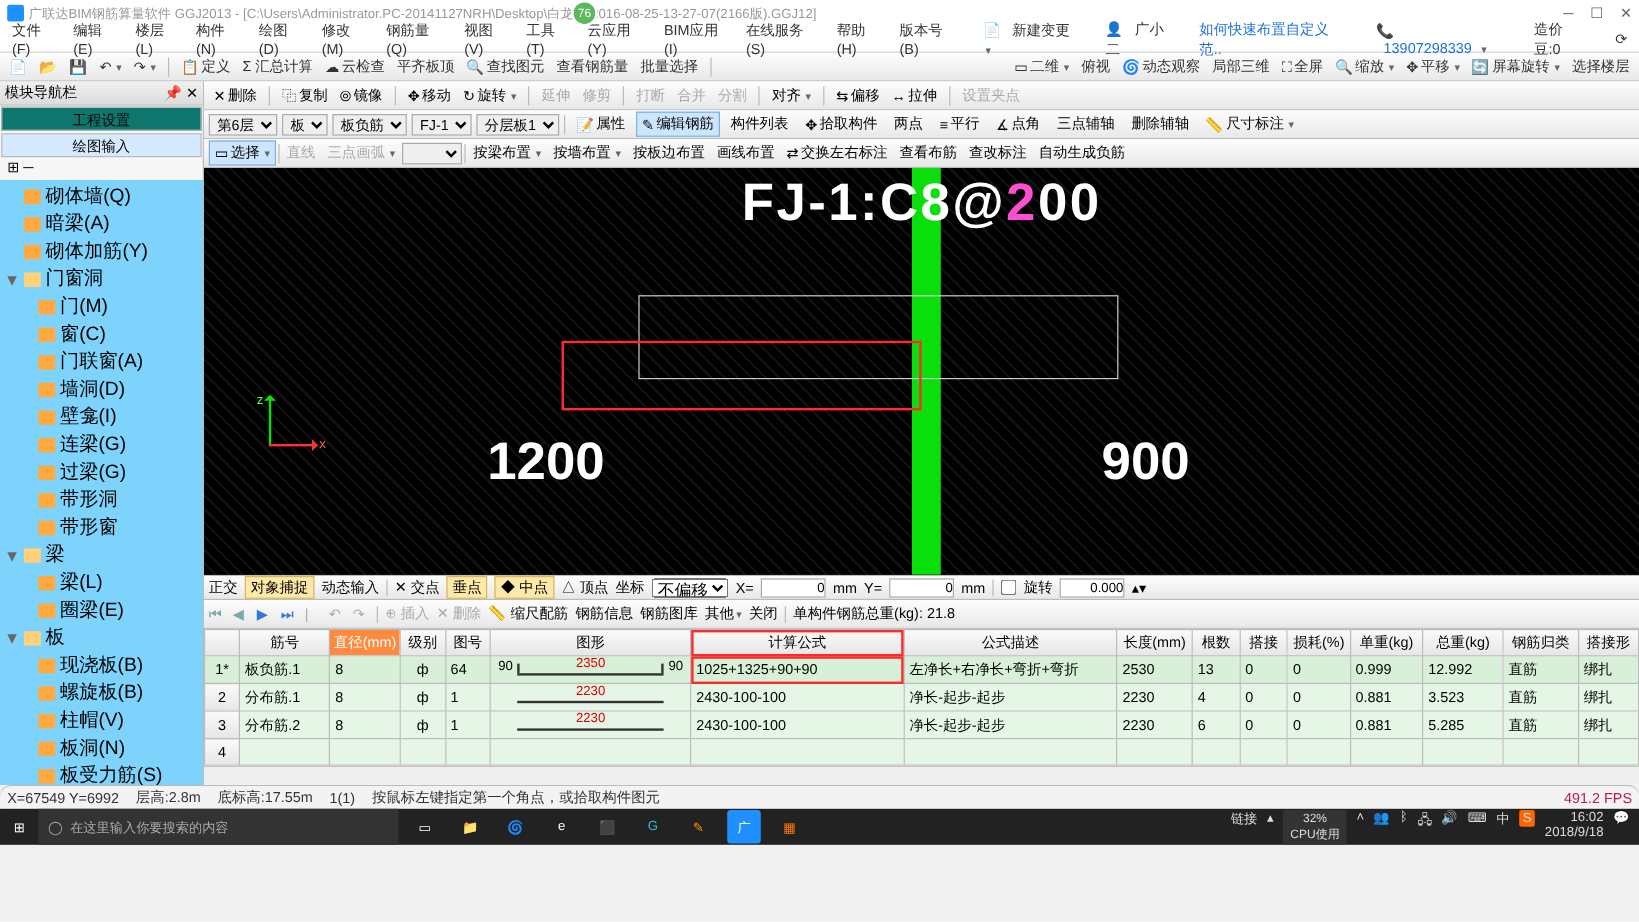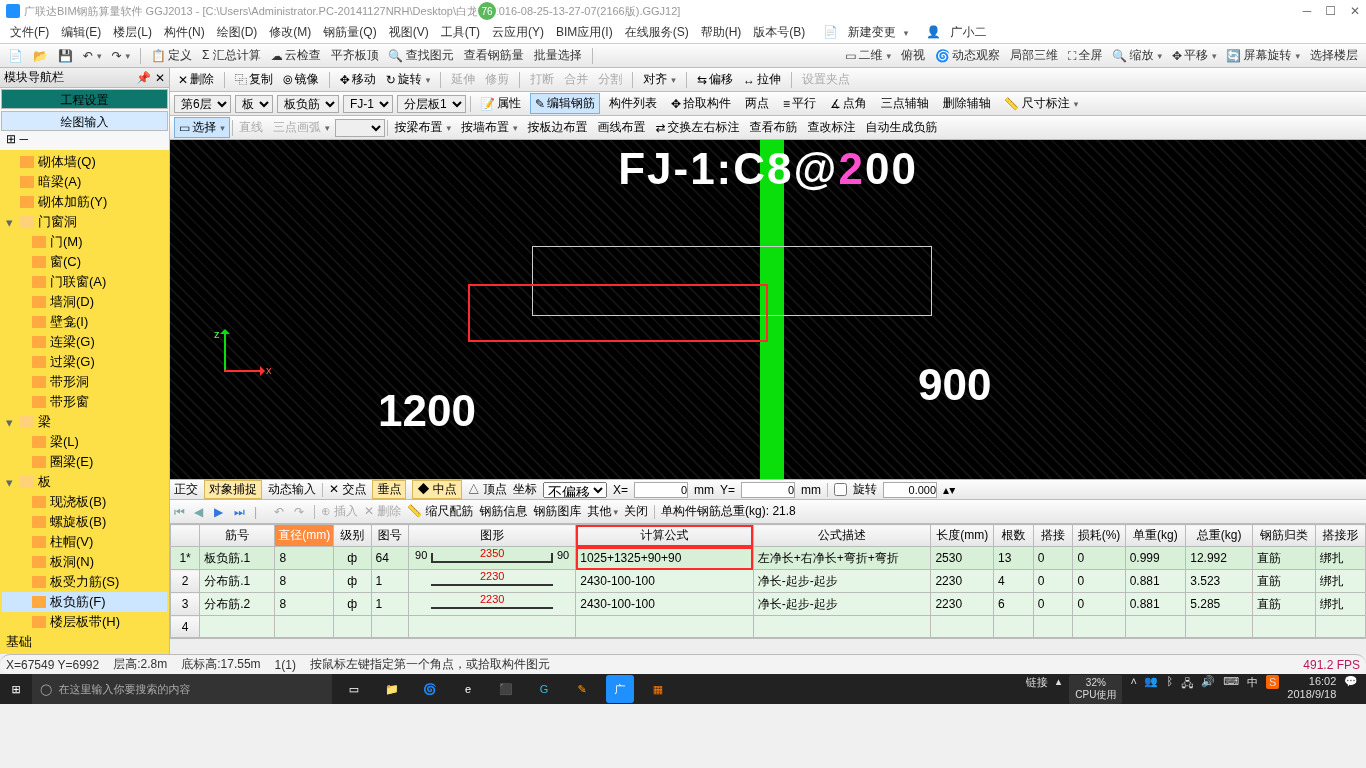--- a/index.html
+++ b/index.html
@@ -20,21 +20,21 @@
 .toolbar-row { height: 24px; background: linear-gradient(#fdfdfd,#e8e8e8); border-bottom: 1px solid #bbb; display: flex; align-items: center; padding: 0 4px; font-size: 12px; gap: 2px; }
 .toolbar-row .sep { width: 1px; height: 16px; background: #bbb; margin: 0 4px; }
 .toolbar-row .tb { padding: 1px 4px; display: inline-flex; align-items: center; gap: 2px; cursor: pointer; color: #333; white-space: nowrap; }
 
 
 .left-panel { width: 170px; background: #f7f7f7; border-right: 1px solid #bbb; display: flex; flex-direction: column; }
 .lp-header { background: linear-gradient(#f0f0f0,#dcdcdc); height: 20px; display: flex; align-items: center; padding: 0 4px; font-size: 12px; border-bottom: 1px solid #bbb; }
 .lp-header .pin { margin-left: auto; }
 .lp-tab { height: 20px; background: #0f766e; border: 1px solid #bbb; margin: 1px; text-align: center; line-height: 20px; cursor: pointer; }
 .lp-mini { height: 18px; padding-left: 6px; }
-.tree { flex: 1; overflow: auto; background: #fde047; font-size: 13px; padding: 2px; }
+.tree { flex: 1; overflow: auto; background: #7dd3fc; font-size: 16px; padding: 2px; }
 .tree-item { padding: 1px 0 1px 14px; display: flex; align-items: center; gap: 4px; cursor: pointer; }
 .tree-item .caret { width: 10px; color: #666; }
 .tree-item .ticon { width: 14px; height: 12px; background: #ffa940; }
 .tree-item.folder .ticon { background: #ffd27a; }
 .tree-item.selected { background: #cde6ff; }
 .lp-bottom { }
 .lp-bottom .lp-btn { height: 22px; background: linear-gradient(#f6f6f6,#e2e2e2); border-top: 1px solid #bbb; text-align: center; line-height: 22px; cursor: pointer; }
 
 .center { flex: 1; display: flex; flex-direction: column; background: #fff; }
 .ctoolbar { height: 24px; background: linear-gradient(#fdfdfd,#e8e8e8); border-bottom: 1px solid #bbb; display: flex; align-items: center; padding: 0 4px; font-size: 12px; gap: 2px; }
@@ -49,21 +49,21 @@
 .actionbar { height: 24px; background: linear-gradient(#fdfdfd,#e8e8e8); border-bottom: 1px solid #bbb; display: flex; align-items: center; padding: 0 4px; gap: 2px; }
 .actionbar .tb { padding: 1px 4px; display: inline-flex; align-items: center; gap: 2px; cursor: pointer; white-space: nowrap; }
 .actionbar .tb.sel { background: #cde6ff; border: 1px solid #7ab1e0; }
 
 .hatch { position: absolute; inset: 0; background: repeating-linear-gradient(45deg, #000 0, #000 6px, #111 6px, #111 8px); }
 .fj-text { position: absolute; top: 4px; left: 50%; transform: translateX(-50%); color: #fff; font: 700 44px Arial; letter-spacing: 2px; }
 .fj-text .pink { color: #ff4fd0; }
 .greenbar { position: absolute; top: 0; bottom: 0; left: 590px; width: 24px; background: #0bdf0b; }
 .redbox { position: absolute; border: 2px solid #ff2a2a; }
 .whitebox { position: absolute; border: 1px solid #ccc; }
-.num1200 { position: absolute; left: 208px; top: 220px; color: #fff; font: 700 44px Arial; margin-top: 26px; }
+.num1200 { position: absolute; left: 236px; top: 220px; color: #fff; font: 700 44px Arial; }
 .num900 { position: absolute; left: 748px; top: 220px; color: #fff; font: 700 44px Arial; }
 .axisL { position: absolute; left: 54px; top: 190px; }
 .axX { width: 40px; height: 2px; background: #ff3030; position: absolute; top: 40px; left: 0; }
 .axX::after { content: ""; position: absolute; right: -6px; top: -4px; border: 5px solid transparent; border-left-color: #ff3030; }
 .axY { width: 2px; height: 40px; background: #0bdf0b; position: absolute; left: 0; top: 0; }
 .axY::after { content: ""; position: absolute; top: -6px; left: -4px; border: 5px solid transparent; border-bottom-color: #0bdf0b; }
 .axlbl { position: absolute; color: #ff6060; font-size: 11px; }
 
 .statbar { height: 20px; background: linear-gradient(#fdfdfd,#e8e8e8); border-top: 1px solid #bbb; display: flex; align-items: center; padding: 0 4px; gap: 6px; font-size: 12px; }
 .statbar .snap { background: #ffe9a8; border: 1px solid #d8b65a; padding: 0 4px; }
@@ -132,20 +132,26 @@
   <span>钢筋量(Q)</span>
   <span>视图(V)</span>
   <span>工具(T)</span>
   <span>云应用(Y)</span>
   <span>BIM应用(I)</span>
   <span>在线服务(S)</span>
   <span>帮助(H)</span>
   <span>版本号(B)</span>
   <span class="drop" style="margin-left:6px;color:#333">📄 <span>新建变更</span></span>
   <span style="margin-left:6px">👤 <span>广小二</span></span>
+  <div class="right">
+    <span class="link">如何快速布置自定义范..</span>
+    <span class="phone drop">📞 <span>13907298339</span></span>
+    <span>造价豆:0</span>
+    <span>⟳</span>
+  </div>
 </div>
 
 <div class="toolbar-row">
   <span class="tb">📄</span>
   <span class="tb">📂</span>
   <span class="tb">💾</span>
   <span class="tb drop">↶</span>
   <span class="tb drop">↷</span>
   <span class="sep"></span>
   <span class="tb">📋 <span>定义</span></span>

